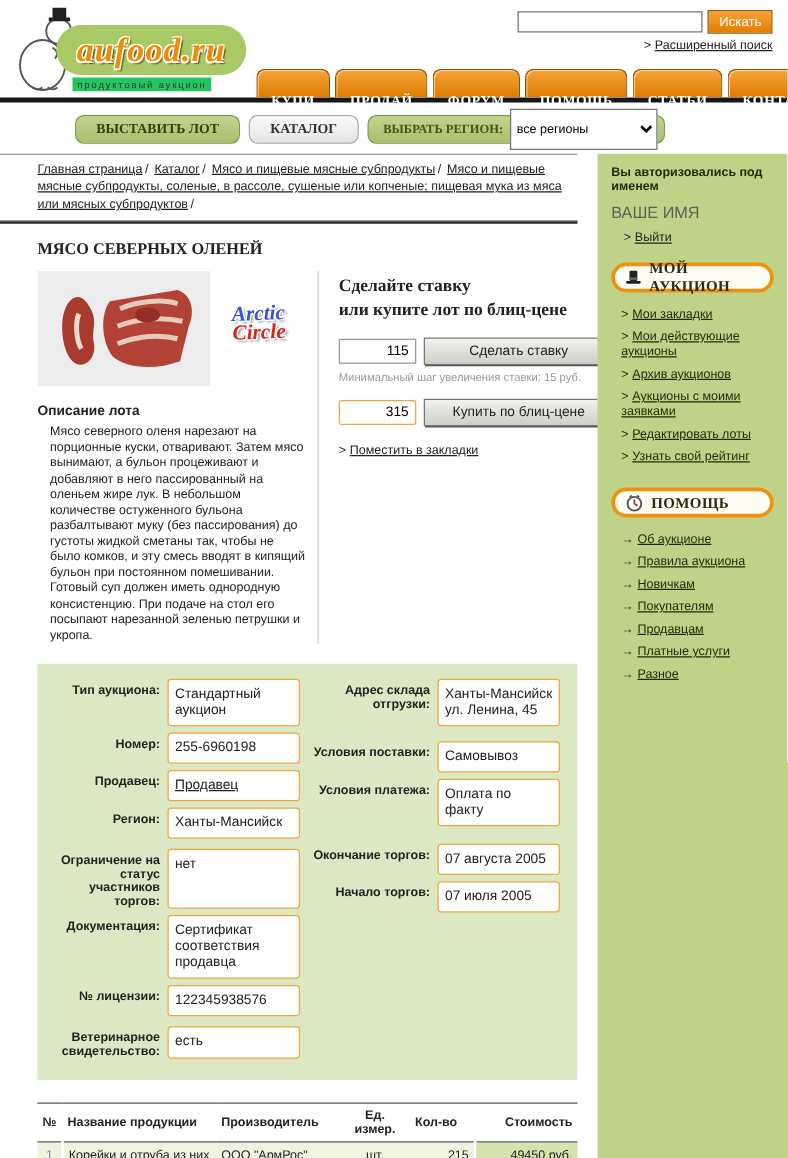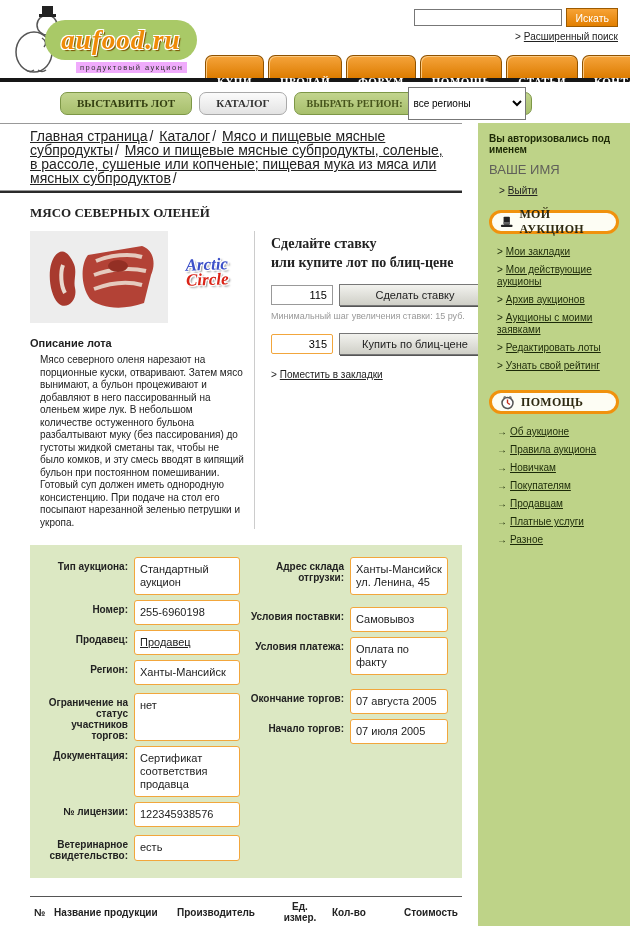--- a/index.html
+++ b/index.html
@@ -24,22 +24,22 @@
     background:#a9c967; border-radius:22px; text-align:center;
   }
   .logo-text {
     font-family:"Liberation Serif","DejaVu Serif",serif;
     font-style:italic; font-weight:bold; font-size:27px; line-height:40px;
     color:#ef8b07;
     text-shadow:-1px -1px 0 #fff,1px -1px 0 #fff,-1px 1px 0 #fff,1px 1px 0 #fff,2px 2px 1px #7a5200;
     letter-spacing:1px;
   }
   .logo-tagline {
-    position:absolute; left:66px; top:58px; font-size:7.5px; color:#333;
-    letter-spacing:1.5px; background:#f0abfc; padding:1px 4px;
+    position:absolute; left:48px; top:58px; font-size:7.5px; color:#333;
+    letter-spacing:1.5px; background:#22c55e; padding:1px 4px;
   }
   .search-block { position:absolute; right:12px; top:8px; text-align:right; z-index:4; }
   .search-row { display:flex; align-items:center; gap:4px; }
   .search-input { width:148px; height:17px; border:1px solid #777; font-size:11px; padding:0 3px; }
   .search-btn {
     height:19px; padding:0 8px; background:linear-gradient(180deg,#f7a336,#e27f00);
     border:1px solid #9c5a00; color:#fff; font-size:10.5px; cursor:pointer;
   }
   .adv-search { display:inline-block; margin-top:4px; font-size:10px; }
 
@@ -68,21 +68,21 @@
   .region-label { font-family:"Liberation Serif","DejaVu Serif",serif; font-weight:bold; font-size:10px; color:#47551c; }
   .region-select { width:118px; height:33px; font-size:10px; border:1px solid #777; background:#fff; }
 
   
   .content-row { display:flex; align-items:stretch; }
   .main-col { width:462px; }
   .sidebar { width:152px; background:#bed388; margin-left:16px; padding:10px 11px; }
 
   .breadcrumb-bar {
     border-top:1px solid #999; border-bottom:1px solid #999;
-    padding:5px 10px 5px 30px; font-size:14px; line-height:14px; color:#222;
+    padding:5px 10px 5px 30px; font-size:10px; line-height:14px; color:#222;
   }
   .crumb-sep { margin:0 2px; text-decoration:none; }
   main { padding:0 0 0 30px; }
   .main-inner { width:432px; }
 
   .lot-title { font-family:"Liberation Serif","DejaVu Serif",serif; font-weight:bold; font-size:13px; margin:12px 0 10px; }
 
   .lot-body { display:flex; }
   .lot-left { width:218px; }
   .media-row { display:flex; align-items:flex-start; }

